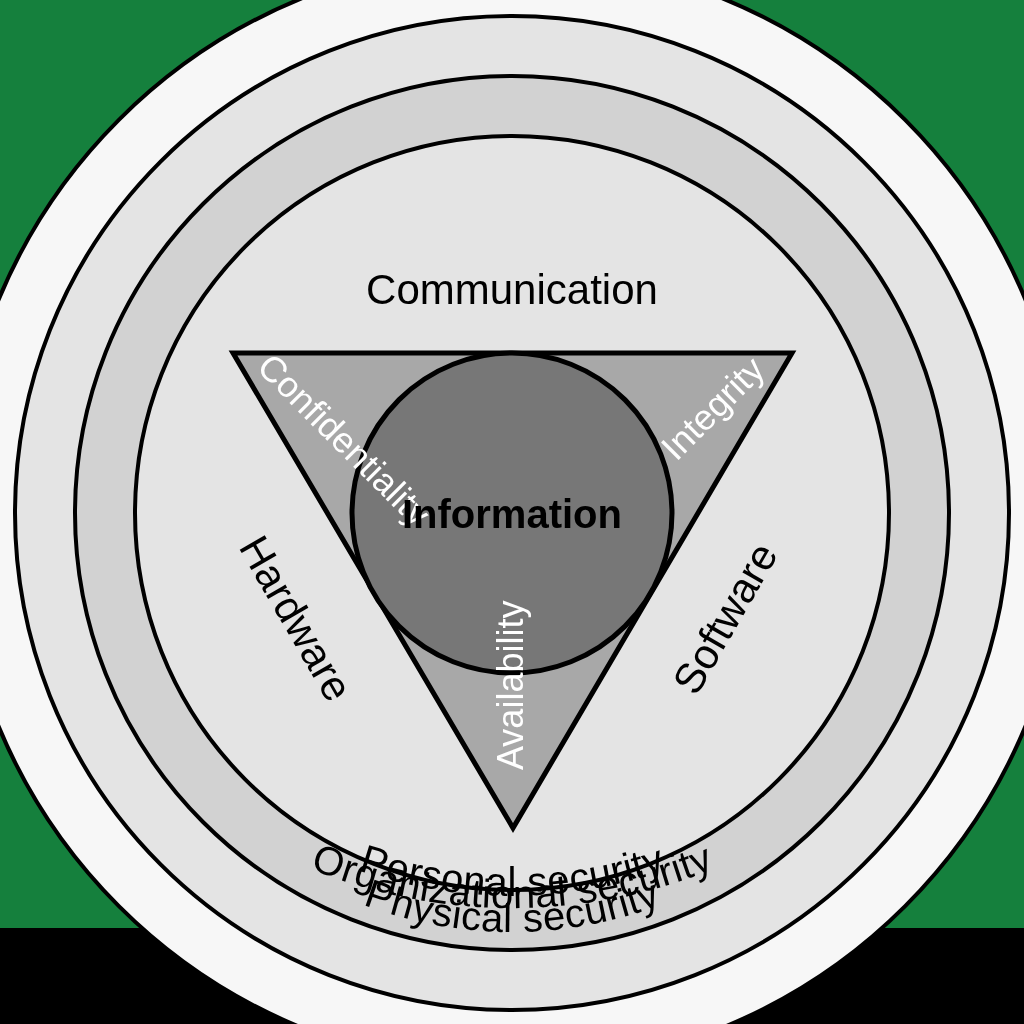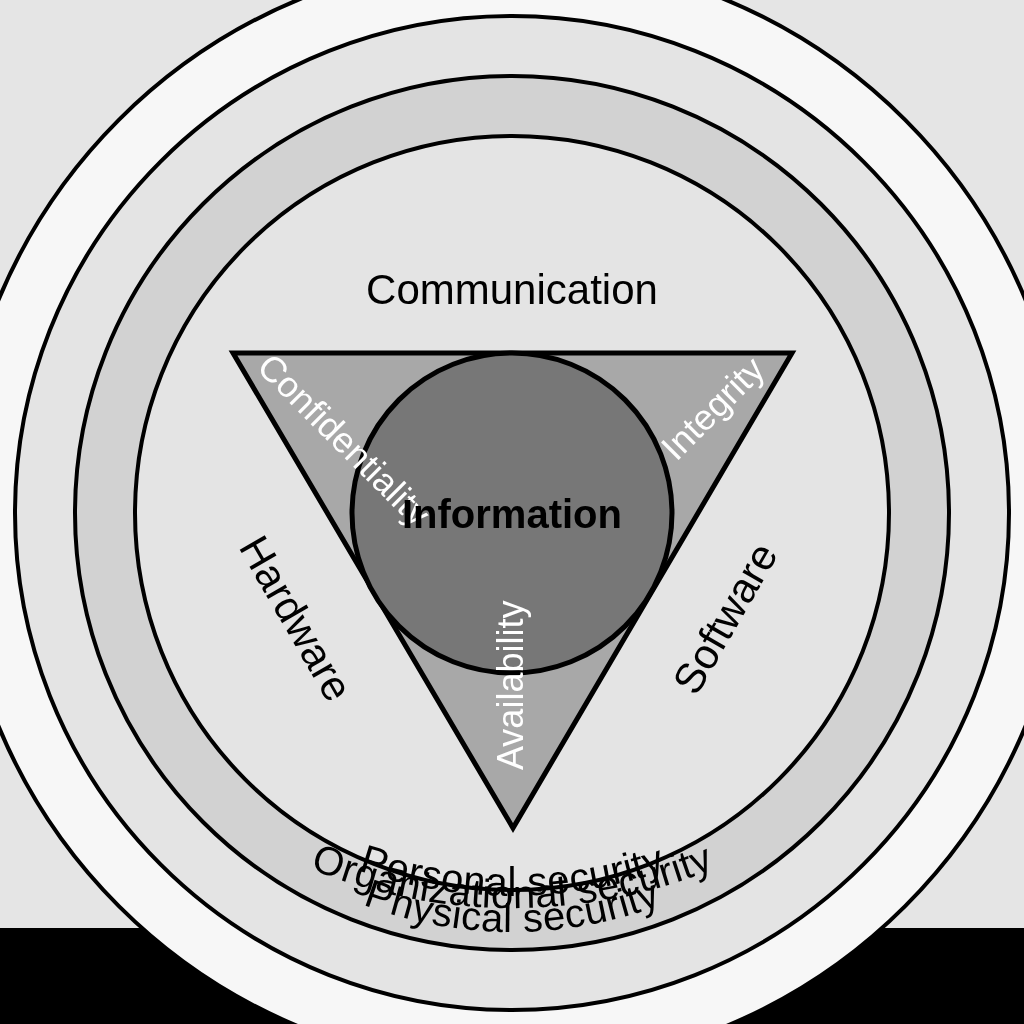--- a/index.html
+++ b/index.html
@@ -8,21 +8,21 @@
     background: #000000;
     width: 1024px;
     height: 1024px;
     overflow: hidden;
     font-family: "Liberation Sans", sans-serif;
   }
   #diagram-root {
     position: relative;
     width: 1024px;
     height: 928px;
-    background: #e5e5e5;
+    background: #15803d;
   }
   svg.diagram {
     display: block;
     width: 1024px;
     height: 1024px;
   }
   .ring-stroke {
     stroke: #000000;
     stroke-width: 4;
   }

